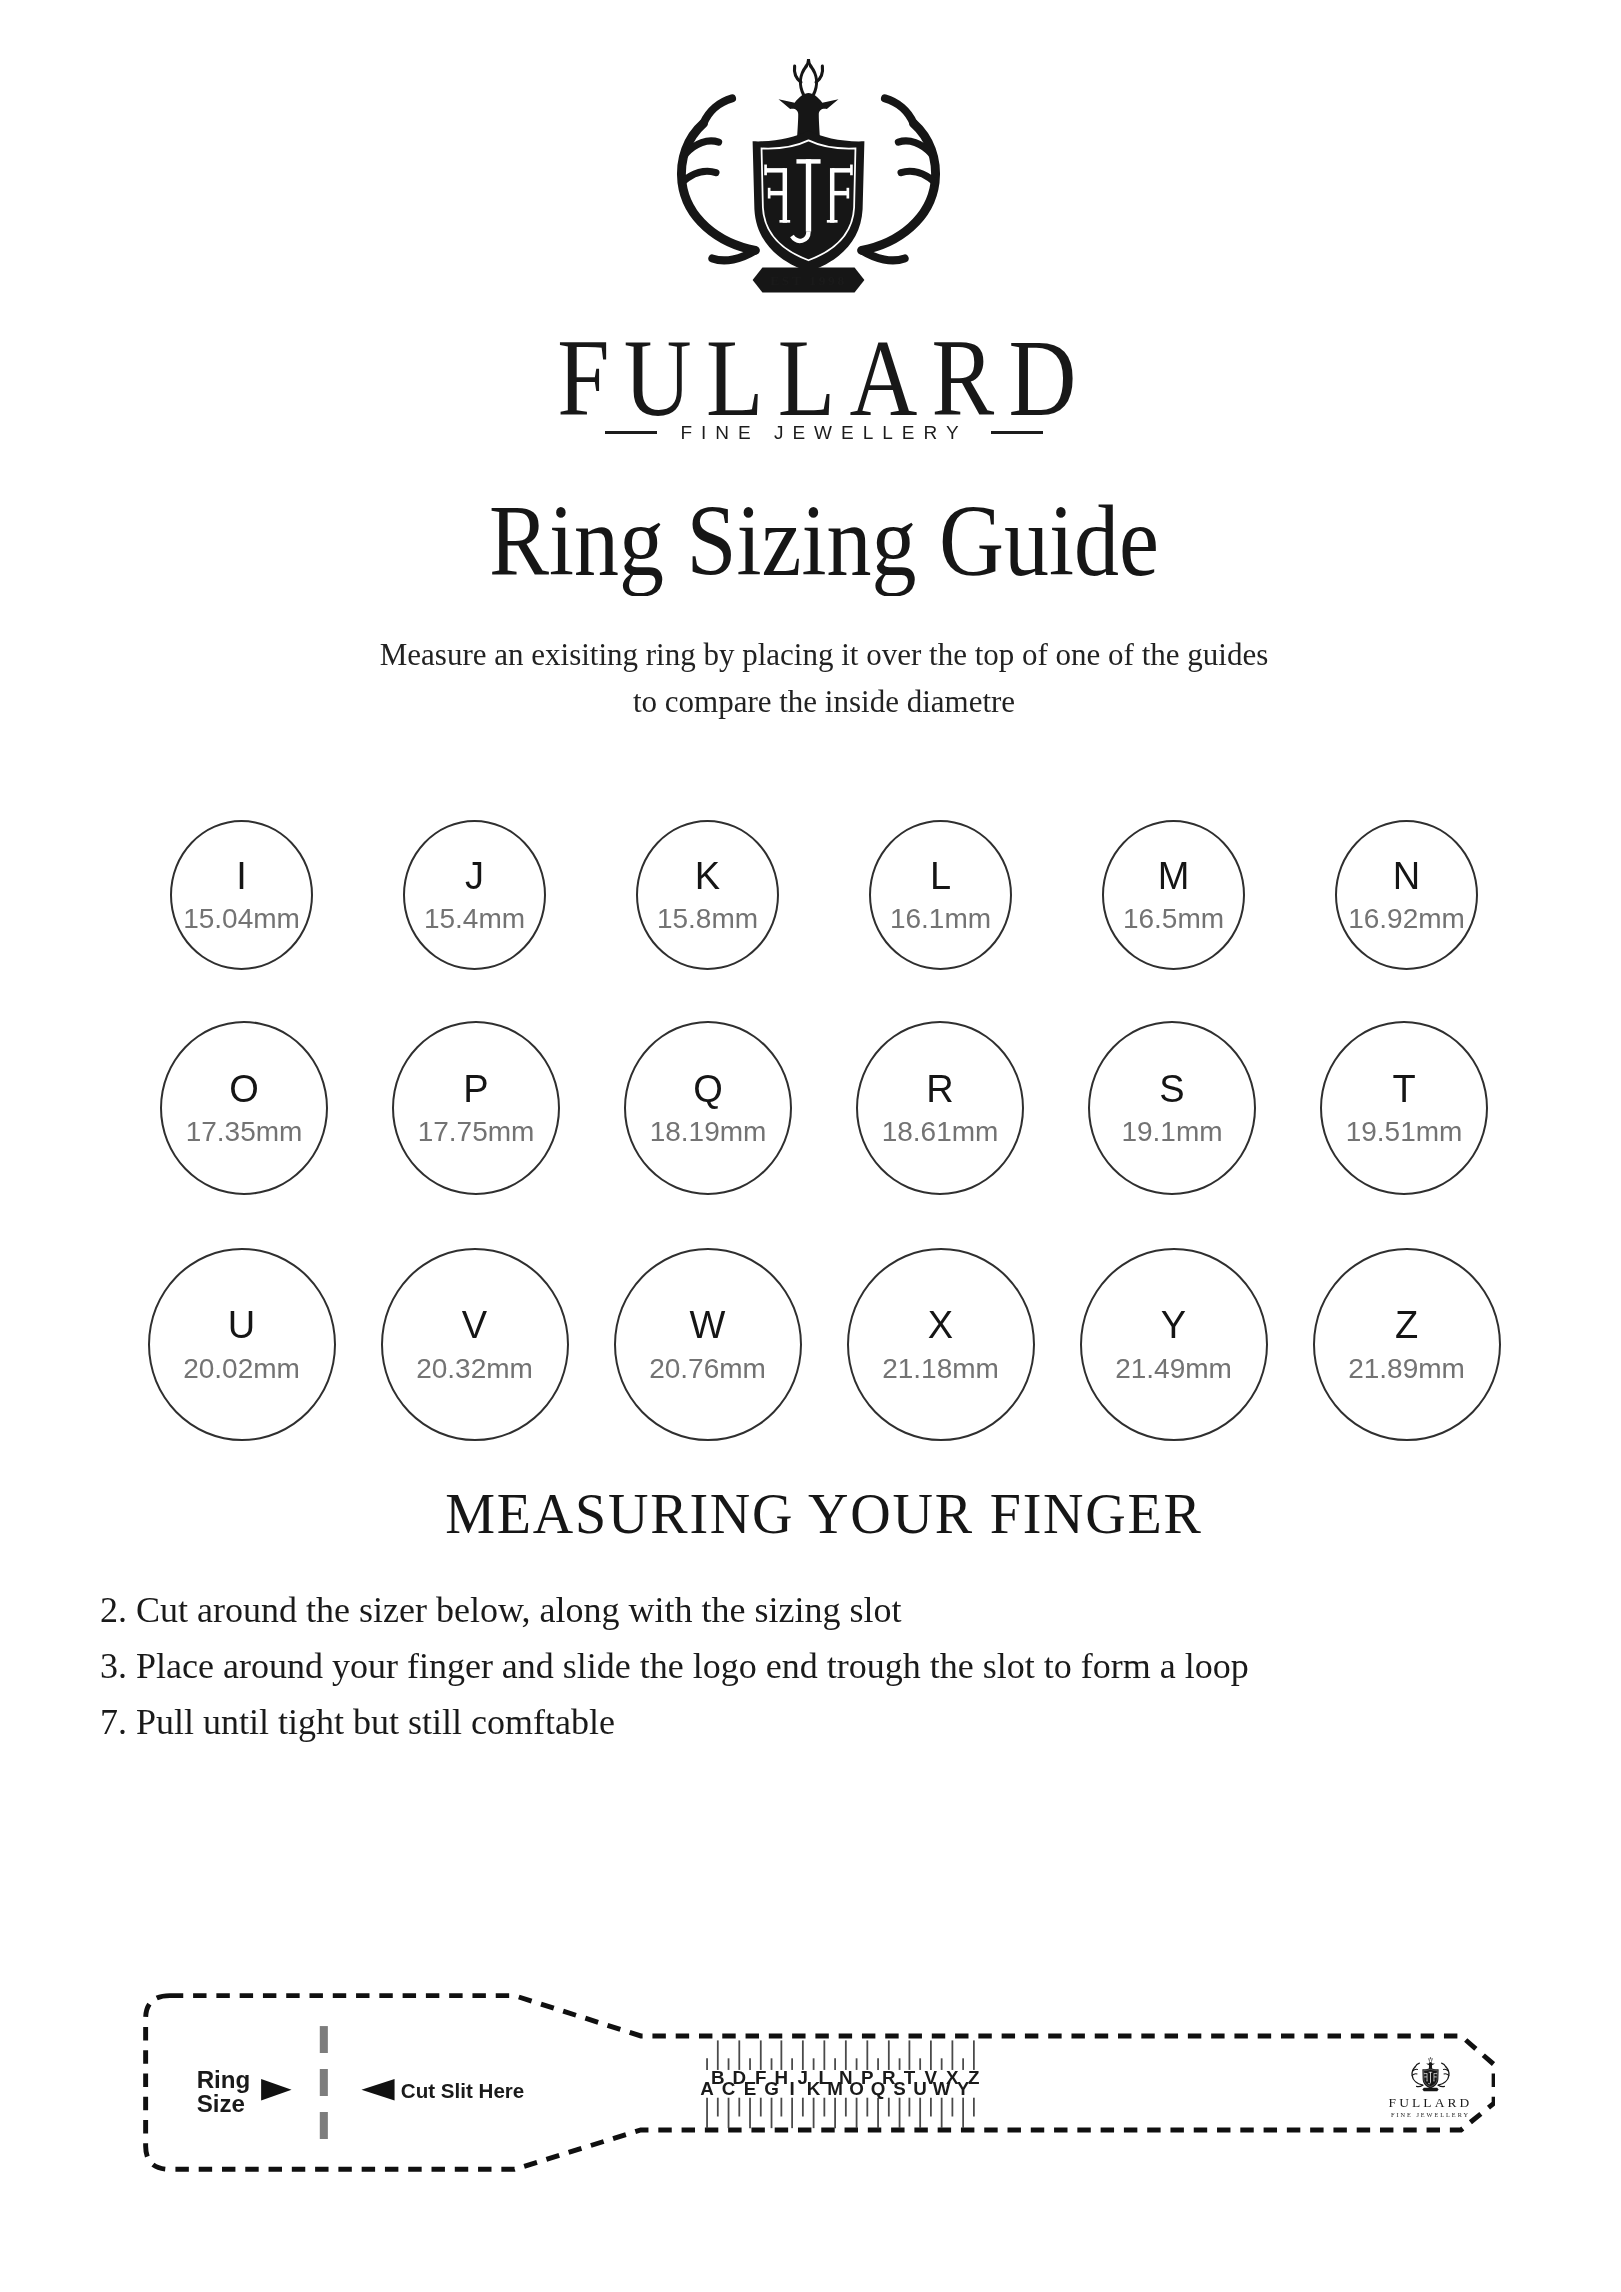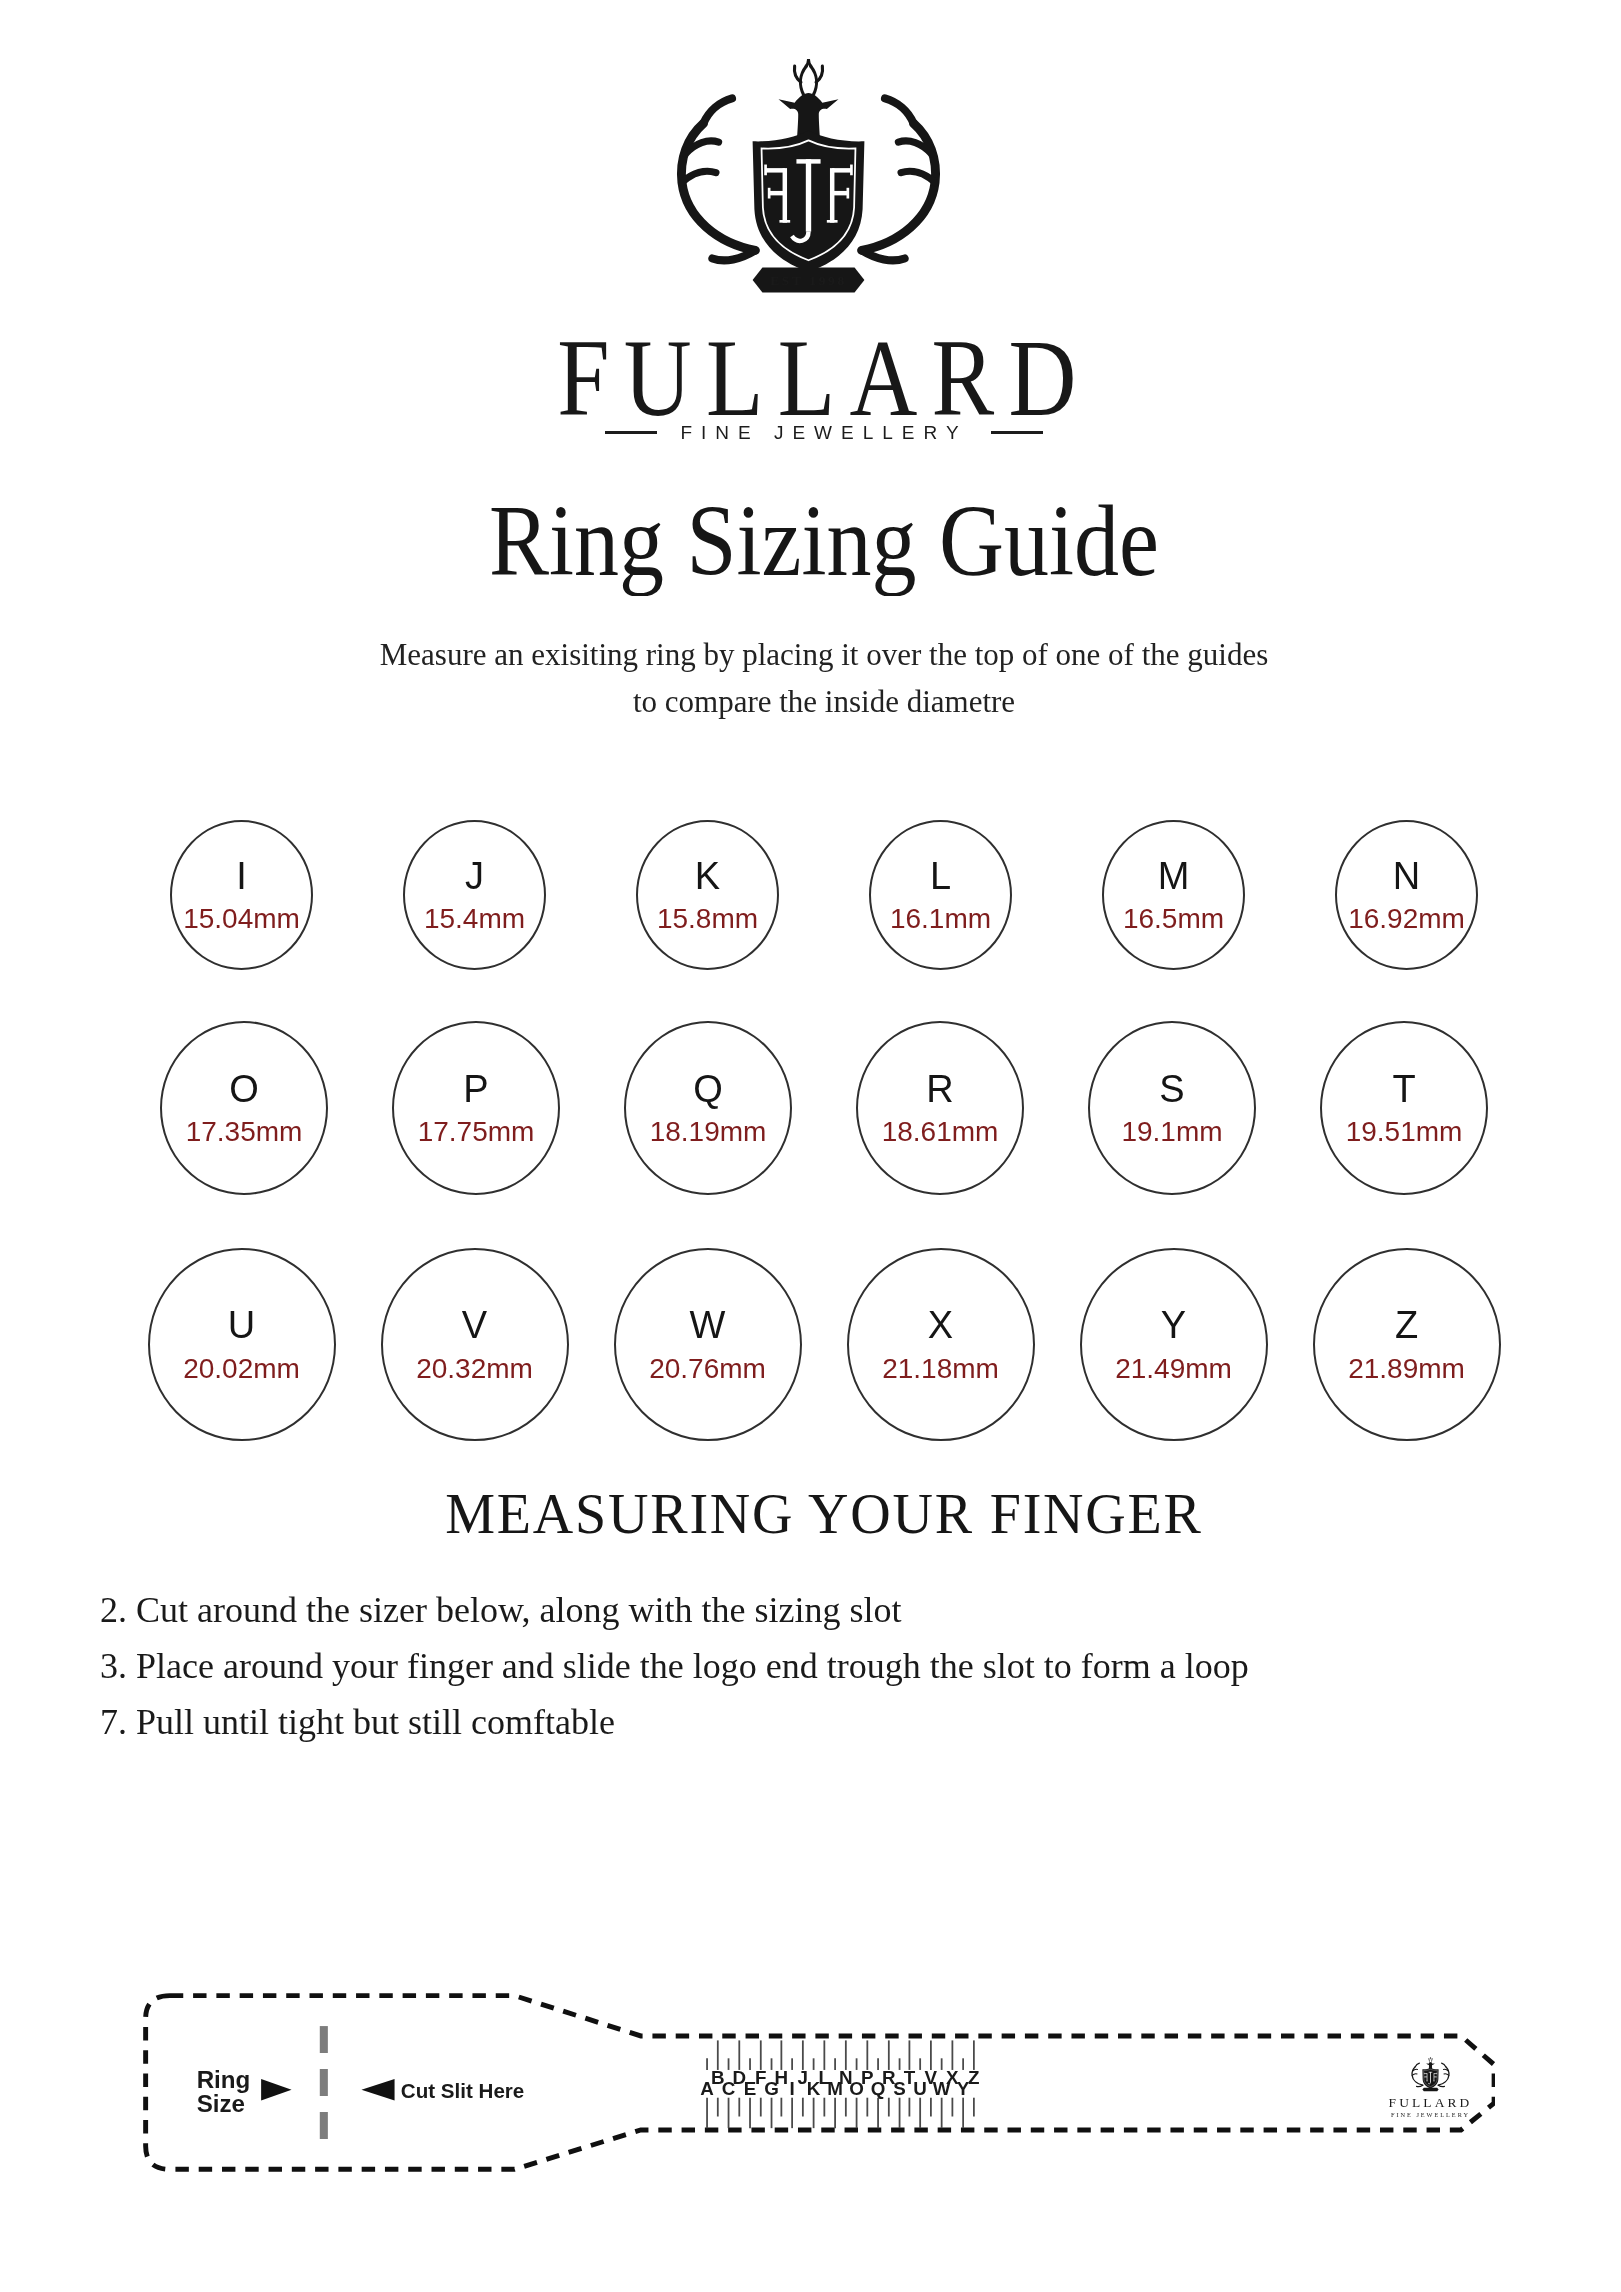--- a/index.html
+++ b/index.html
@@ -25,21 +25,21 @@
 
   
   .ring-row{position:absolute;left:0;width:100%;display:flex;justify-content:center;}
   .row1{top:820px;gap:90px;}  .row1 .ring{width:143px;height:150px;}
   .row2{top:1021px;gap:64px;}  .row2 .ring{width:168px;height:174px;}
   .row3{top:1248px;gap:45px;}  .row3 .ring{width:188px;height:193px;}
   .ring{border:2.2px solid #2f2f2f;border-radius:50%;box-sizing:border-box;
         display:flex;flex-direction:column;align-items:center;justify-content:center;
         font-family:"Liberation Sans",sans-serif;background:#fff;}
   .ring-letter{font-size:38px;line-height:1;color:#151515;}
-  .ring-mm{font-size:28px;line-height:1;margin-top:10.7px;color:#7f1d1d;}
+  .ring-mm{font-size:28px;line-height:1;margin-top:10.7px;color:#737373;}
 
   
   .section-heading{position:absolute;left:0;top:1482px;width:100%;text-align:center;
           font-size:56px;letter-spacing:1.8px;color:#161616;}
   .instructions{position:absolute;left:100px;top:1582px;width:1451px;
           font-size:36px;line-height:56px;color:#1a1a1a;}
 
   
   .sizer-svg{position:absolute;left:134px;top:1966px;width:1361px;height:224px;}
   svg text{font-family:"Liberation Sans",sans-serif;fill:#1a1a1a;}

